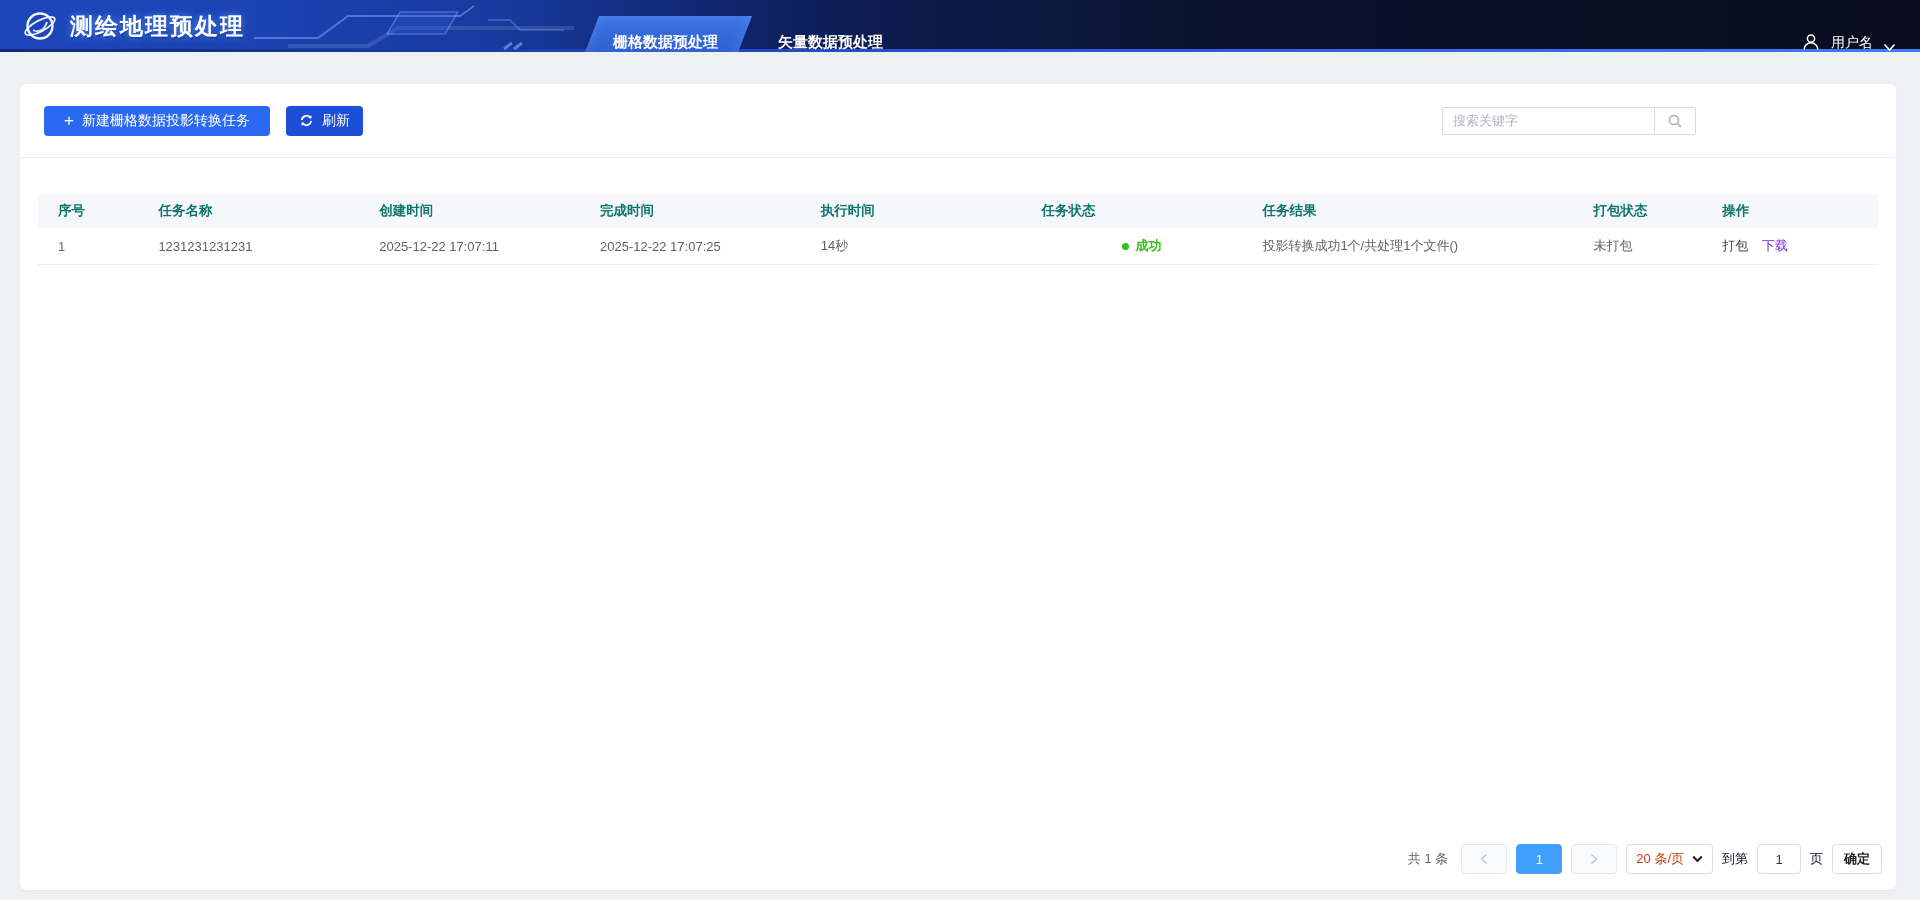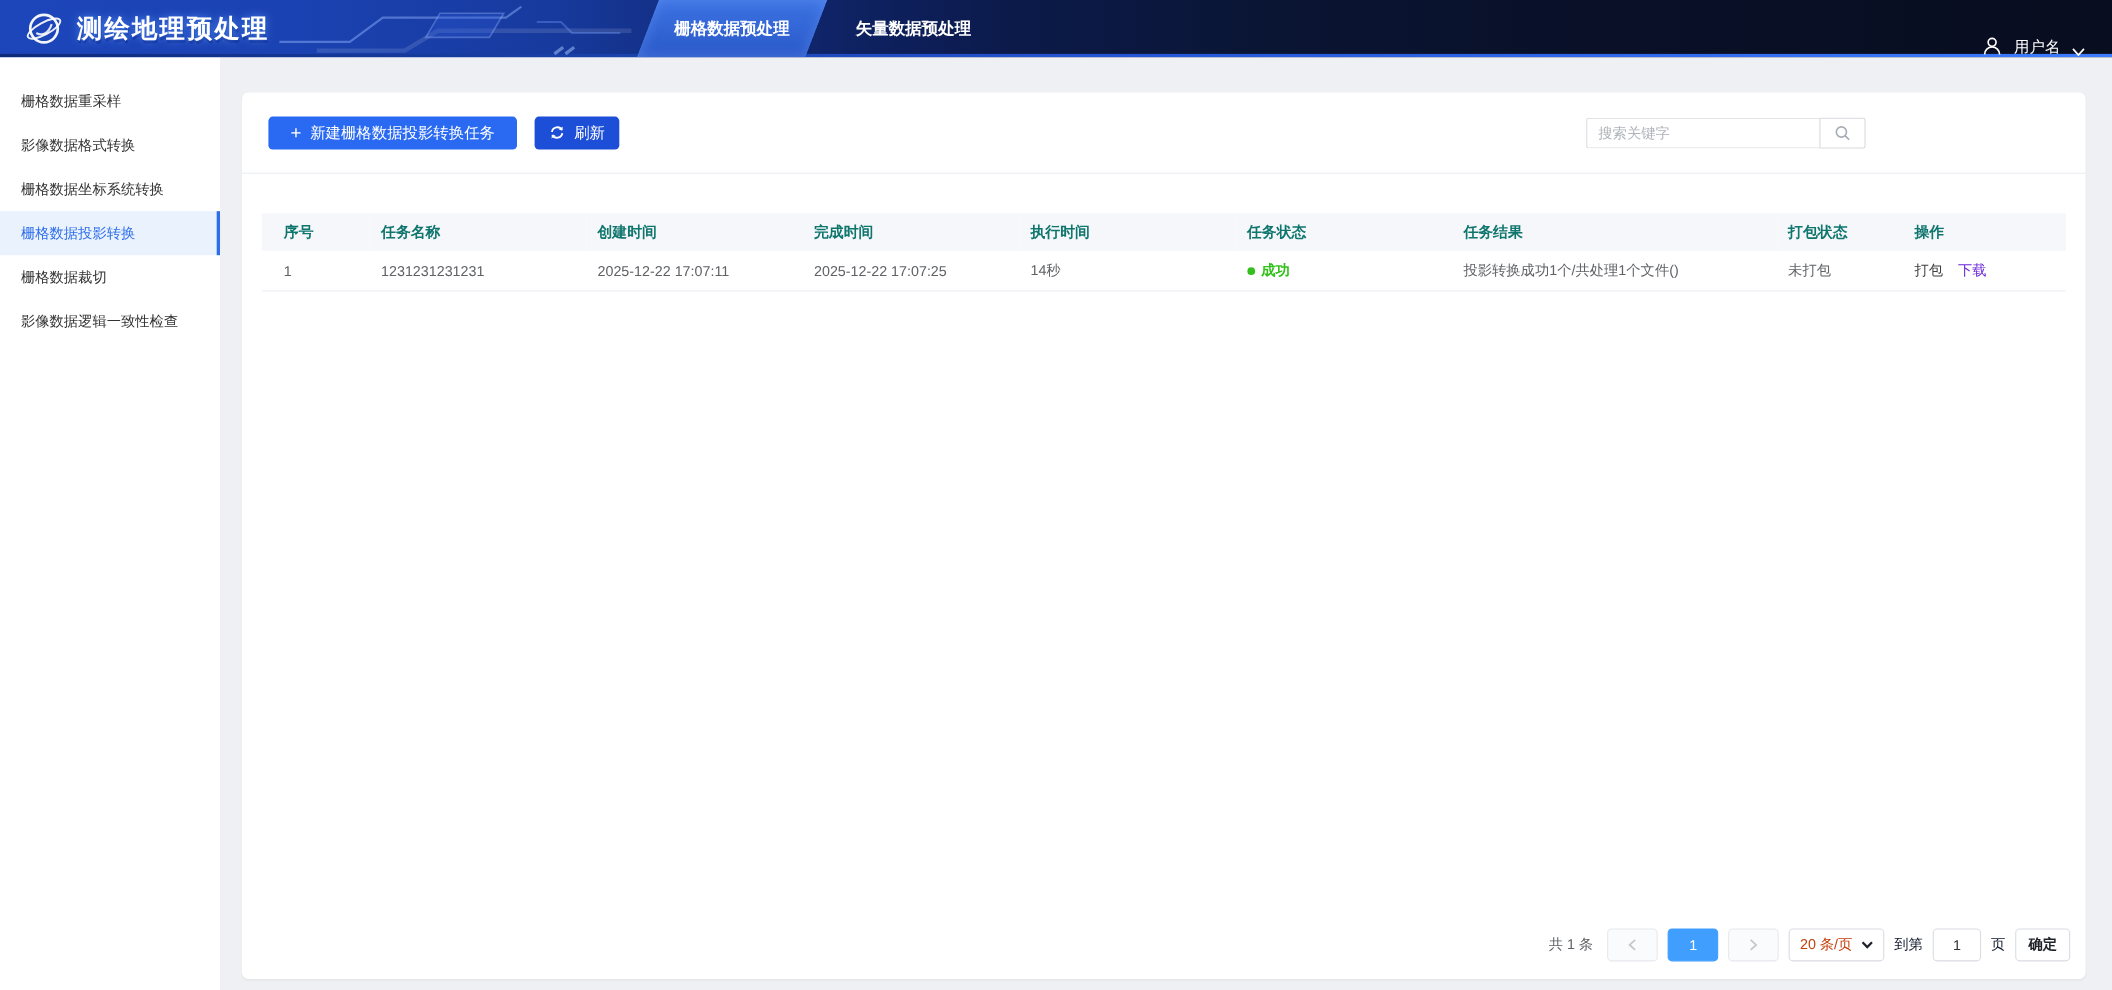--- a/index.html
+++ b/index.html
@@ -11,21 +11,21 @@
   
   .navbar { position:relative; height:52px; flex:0 0 52px;
     background:linear-gradient(90deg,#1d46bb 0%,#1b42b2 14%,#173a9e 26%,#122c7c 34%,#0e2160 41%,#0c1a4a 48%,#0a1534 60%,#091028 75%,#080d1f 100%);
     display:flex; align-items:center; color:#fff; overflow:hidden; }
   .navbar-underline { position:absolute; left:0; right:0; bottom:0; height:3px;
     background:linear-gradient(90deg,#0e2a7a 0%,#2557d8 55%,#3e7bff 100%); }
   .brand { display:flex; align-items:center; gap:12px; padding-left:22px; position:relative; z-index:3; }
   .brand-title { font-size:23px; font-weight:800; letter-spacing:2px;
     text-shadow:0 0 8px rgba(90,150,255,.9), 1px 2px 0 rgba(10,40,140,.7); }
   .nav-deco { position:absolute; left:252px; top:0; z-index:1; }
-  .tabs { position:absolute; left:583px; top:0; height:52px; display:flex; align-items:stretch; z-index:2; }
+  .tabs { position:absolute; left:583px; top:16px; height:52px; display:flex; align-items:stretch; z-index:2; }
   .tab { position:relative; display:flex; align-items:center; justify-content:center;
     padding:0 30px; font-size:15px; font-weight:700; color:#fff; cursor:pointer; }
   .tab .tab-label { position:relative; z-index:2; }
   .tab.active::before { content:""; position:absolute; top:0; bottom:0; left:6px; right:6px;
     transform:skewX(-21deg); background:linear-gradient(180deg,#3c72e2 0%,#2a59c9 100%);
     box-shadow:inset 0 0 12px rgba(130,175,255,.35); }
   .user { position:absolute; right:24px; top:0; height:52px; display:flex; align-items:flex-end;
     gap:10px; font-size:14px; cursor:pointer; z-index:3;font-family:Liberation Mono, monospace; }
 
   
@@ -59,21 +59,21 @@
     display:flex; align-items:center; justify-content:center; cursor:pointer; }
 
   
   .table-wrap { margin-top:36px; padding:0 18px; }
   table { width:100%; border-collapse:collapse; table-layout:fixed; }
   thead th { background:#f6f7fa; font-size:13.5px; font-weight:700; color:#0f766e;
     text-align:left; padding:8px 10px; white-space:nowrap; }
   tbody td { font-size:13px; color:#606266; padding:9px 10px; border-bottom:1px solid #ebeef5;
     white-space:nowrap; overflow:hidden; }
   th:first-child, td:first-child { padding-left:20px; }
-  .status-cell { display:flex; align-items:center; gap:6px; }
+  .status-cell { display:flex; align-items:center; gap:6px;justify-content:center; }
   .status-dot { width:7px; height:7px; border-radius:50%; background:#34c01c; }
   .status-text { color:#34c01c; font-weight:700; }
   .link { color:#404040; cursor:pointer; margin-right:10px; }
   .link-disabled { color:#6d28d9; cursor:default; }
 
   
   .pagination { margin-top:auto; padding:0 14px 16px 0; display:flex; align-items:center;
     justify-content:flex-end; gap:9px; font-size:13px; color:#606266; }
   .pg-total { margin-right:4px; }
   .pg-btn { min-width:46px; height:30px; border:1px solid #e6e8ee; background:#fafbfc;
@@ -130,28 +130,20 @@
       <svg width="13" height="9" viewBox="0 0 13 9">
         <path d="M1.5 1.5 L6.5 7 L11.5 1.5" fill="none" stroke="#fff" stroke-width="1.6"></path>
       </svg>
     </div>
 
     <div class="navbar-underline"></div>
   </header>
 
   <div class="layout">
 
-    <aside class="sidebar">
-      <div class="side-item">栅格数据重采样</div>
-      <div class="side-item">影像数据格式转换</div>
-      <div class="side-item">栅格数据坐标系统转换</div>
-      <div class="side-item active">栅格数据投影转换</div>
-      <div class="side-item">栅格数据裁切</div>
-      <div class="side-item">影像数据逻辑一致性检查</div>
-    </aside>
 
     <main class="main">
       <section class="card">
 
         <div class="toolbar">
           <div class="toolbar-left">
             <button class="btn btn-primary">
               <span class="plus">+</span>
               <span>新建栅格数据投影转换任务</span>
             </button>

